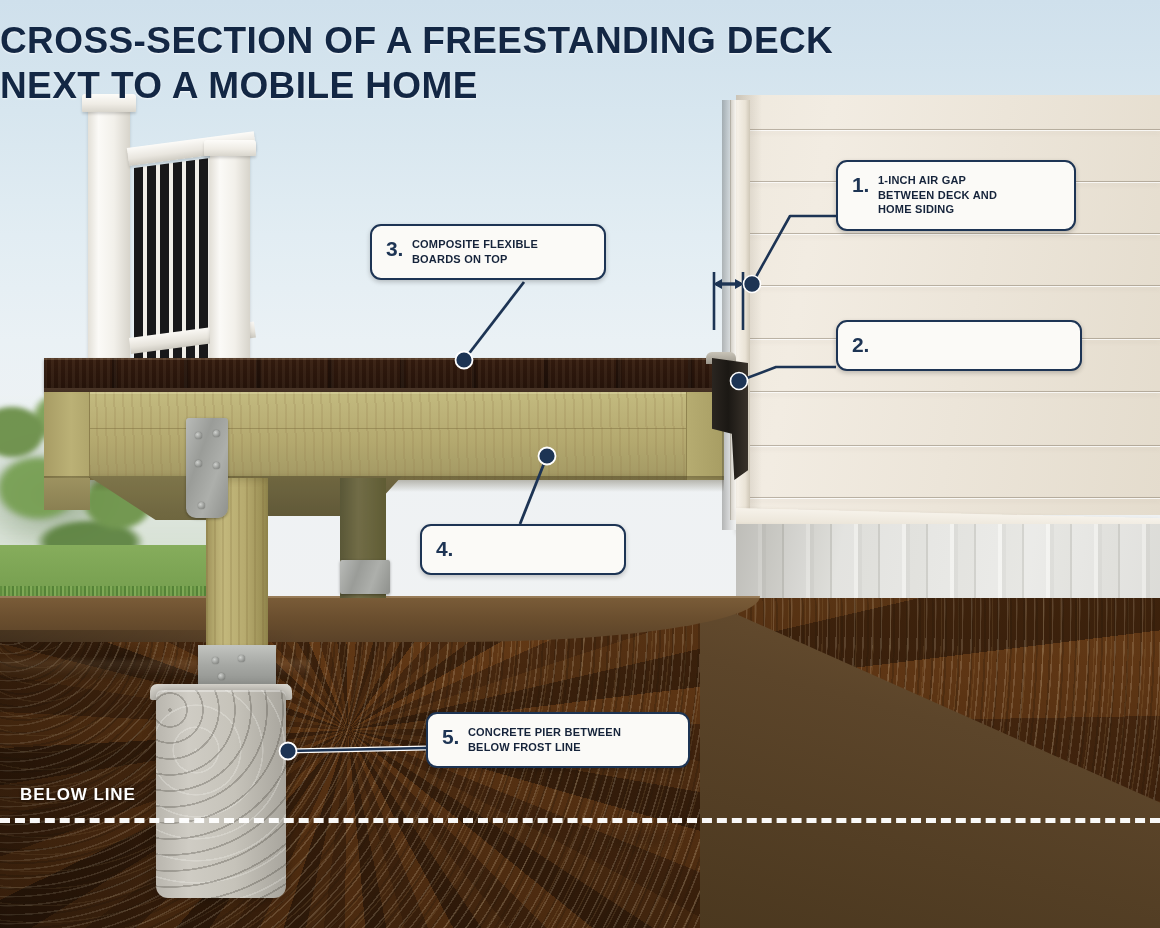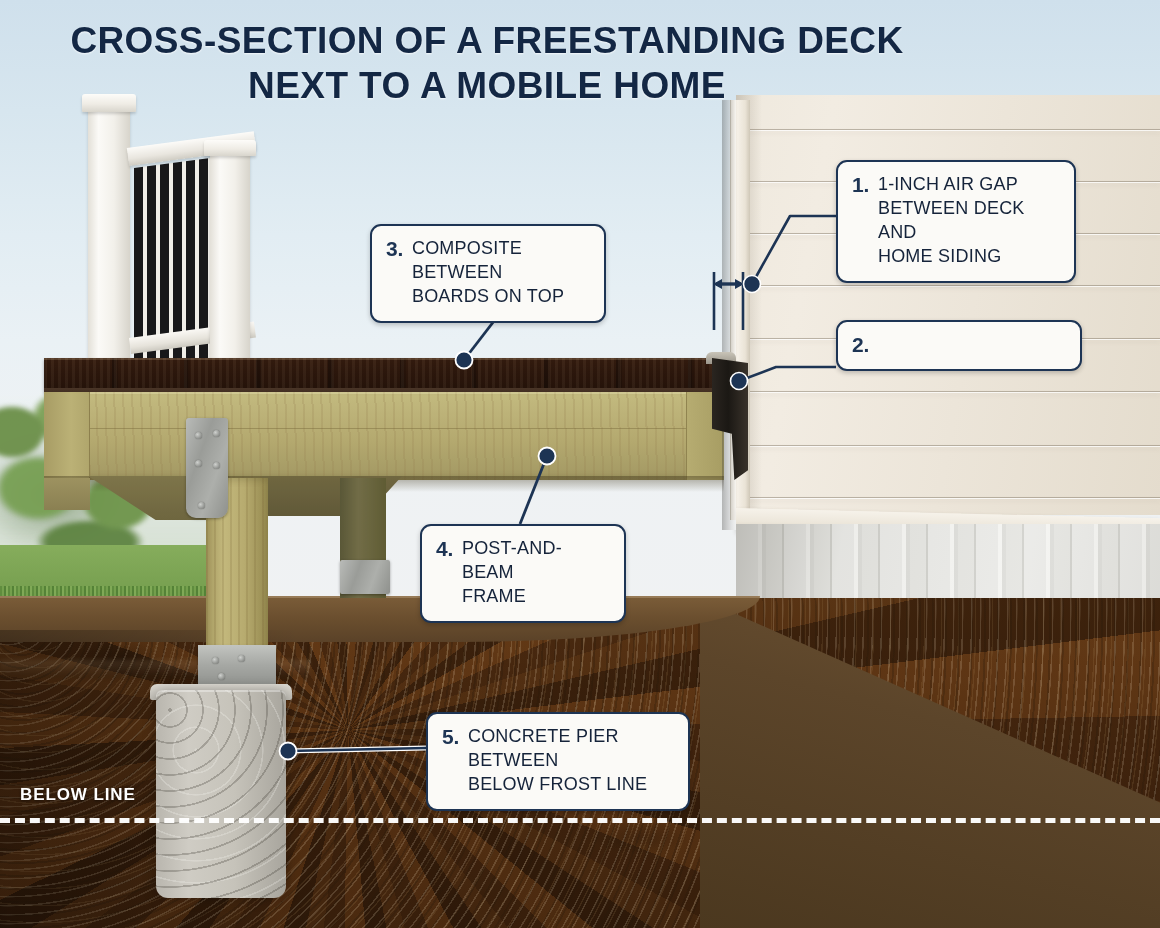--- a/index.html
+++ b/index.html
@@ -297,31 +297,31 @@
     box-shadow:0 2px 5px rgba(0,0,0,.22);
     display:flex; gap:9px; align-items:flex-start;
     z-index:40;
   }
   .callout .num {
     font-weight:bold; font-size:21px; color:#1d3454;
     line-height:1.12; letter-spacing:-.3px;
     flex:0 0 auto;
   }
   .callout .txt {
-    font-weight:normal; font-size:18px; color:#15233a;
+    font-weight:bold; font-size:11px; color:#15233a;
     line-height:1.33; letter-spacing:.22px;
     white-space:pre-line;
   }
 
   .leader { position:absolute; z-index:30; overflow:visible; }
 
   
   .title {
-    position:absolute; left:16px; top:18px; width:942px;
-    text-align:center; z-index:50;
+    position:absolute; left:0; top:18px; width:942px;
+    z-index:50;
     color:#132744;
     font-weight:bold;
     font-size:37px;
     line-height:1.22;
     letter-spacing:.4px;
     text-shadow:0 1px 2px rgba(255,255,255,.75);
     white-space:pre-line;
   }
 
   
@@ -486,28 +486,26 @@
 BETWEEN DECK AND
 HOME SIDING</span>
   </div>
 
   <div class="callout" style="left:836px; top:320px; width:246px;">
     <span class="num">2.</span>
   </div>
 
   <div class="callout" style="left:370px; top:224px; width:236px;">
     <span class="num">3.</span>
-    <span class="txt">COMPOSITE BETWEEN
+    <span class="txt">COMPOSITE FLEXIBLE
 BOARDS ON TOP</span>
   </div>
 
   <div class="callout" style="left:420px; top:524px; width:206px;">
     <span class="num">4.</span>
-    <span class="txt">POST-AND-BEAM
-FRAME</span>
   </div>
 
   <div class="callout" style="left:426px; top:712px; width:264px;">
     <span class="num">5.</span>
     <span class="txt">CONCRETE PIER BETWEEN
 BELOW FROST LINE</span>
   </div>
 
 </div>
 

